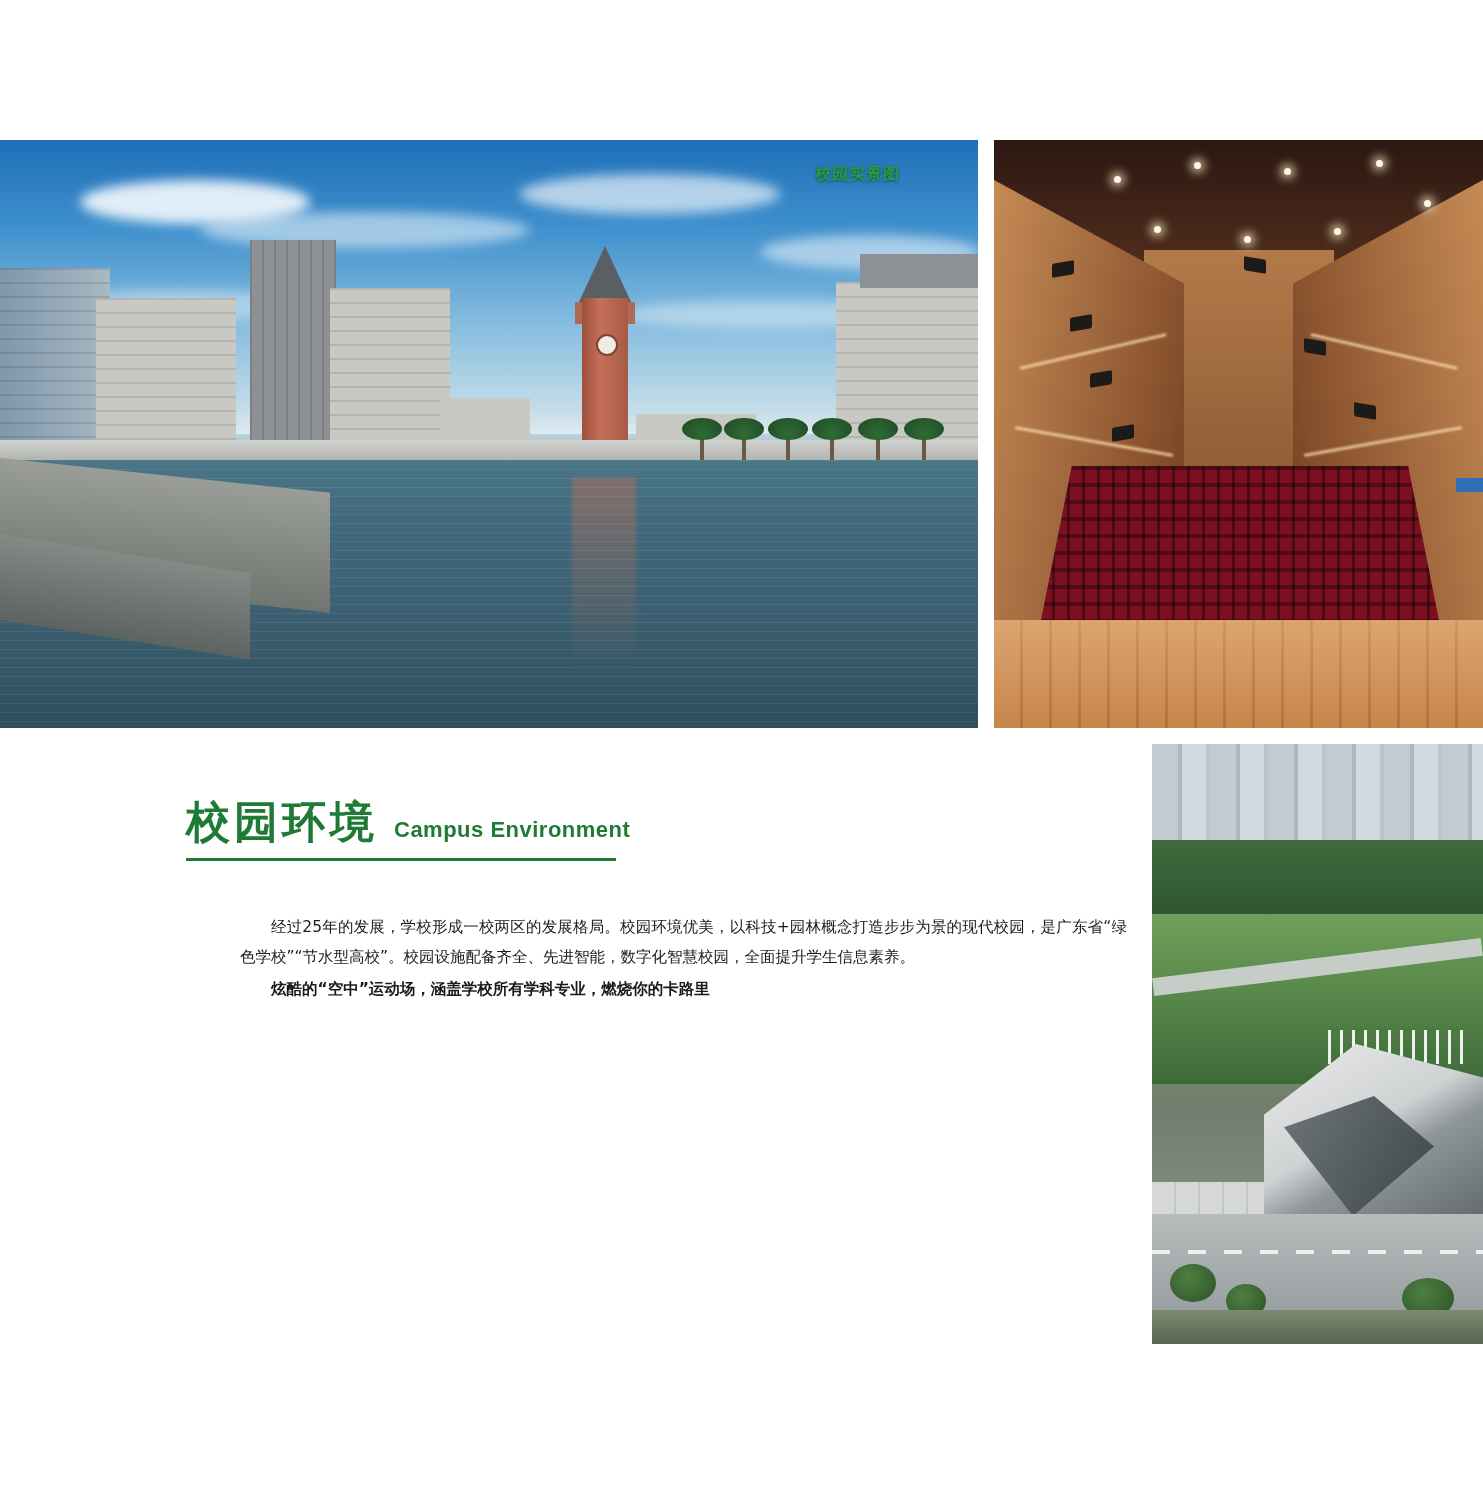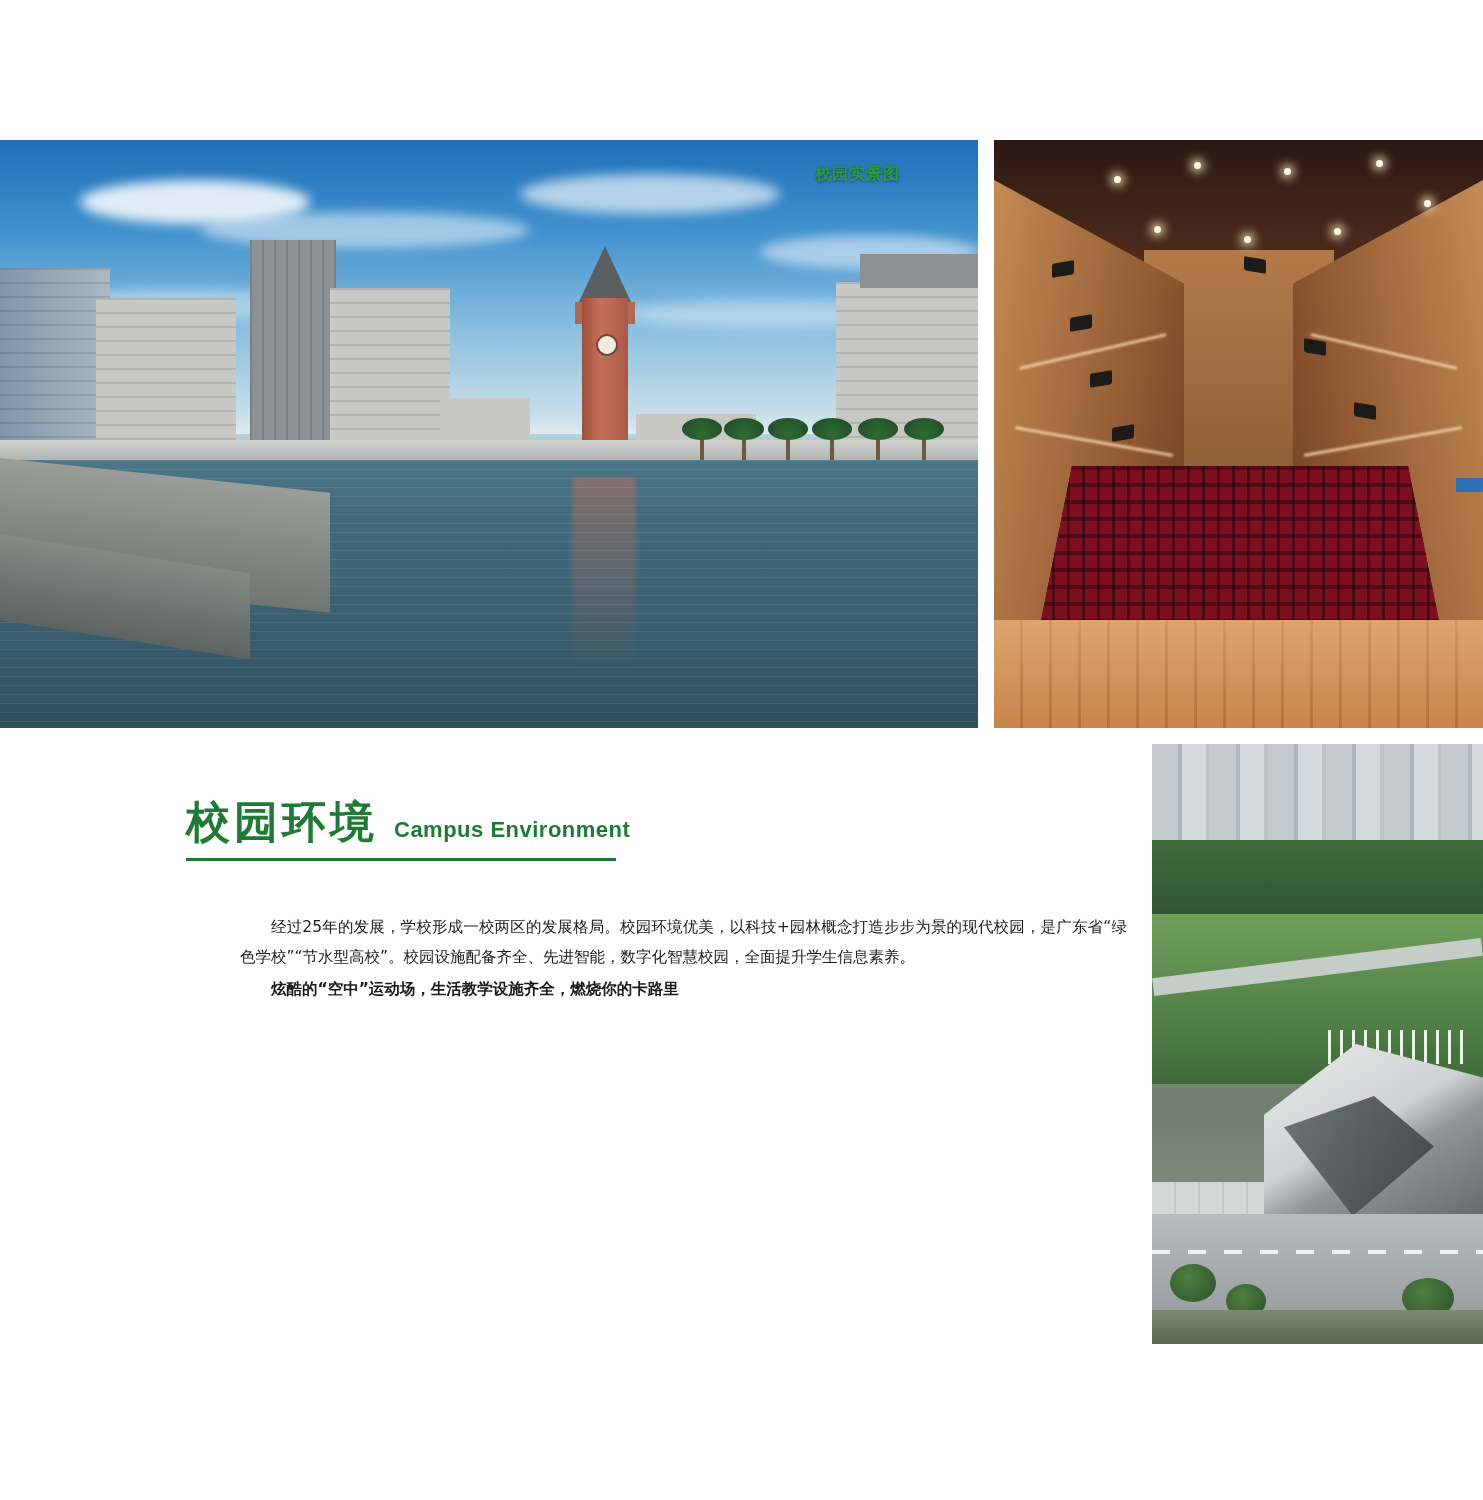--- a/index.html
+++ b/index.html
@@ -329,21 +329,21 @@
 <div class="heading-wrap">
   <div class="heading-row">
     <div class="h-cn">校园环境</div>
     <div class="h-en">Campus Environment</div>
   </div>
   <div class="h-rule"></div>
 </div>
 
 <div class="article">
   <p>经过25年的发展，学校形成一校两区的发展格局。校园环境优美，以科技+园林概念打造步步为景的现代校园，是广东省“绿色学校”“节水型高校”。校园设施配备齐全、先进智能，数字化智慧校园，全面提升学生信息素养。</p>
-  <p class="sub">炫酷的“空中”运动场，生活教学设施齐全，燃烧你的卡路里</p>
+  <p class="sub">炫酷的“空中”运动场，涵盖学校所有学科专业，燃烧你的卡路里</p>
 </div>
 
 <div class="photo-aerial">
   <div class="aer-sky"></div>
   <div class="aer-towers"></div>
   <div class="aer-tree-band"></div>
   <div class="aer-lawn"></div>
   <div class="aer-path"></div>
   <div class="aer-rail"></div>
   <div class="aer-plaza"></div>

